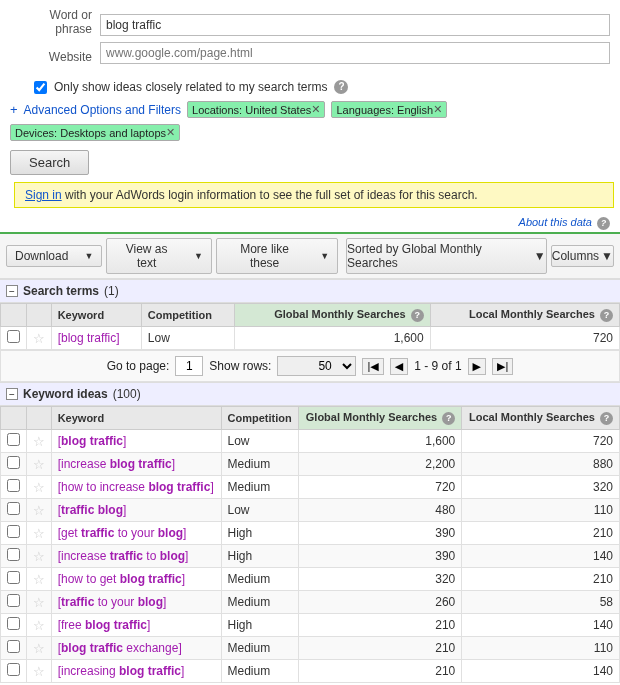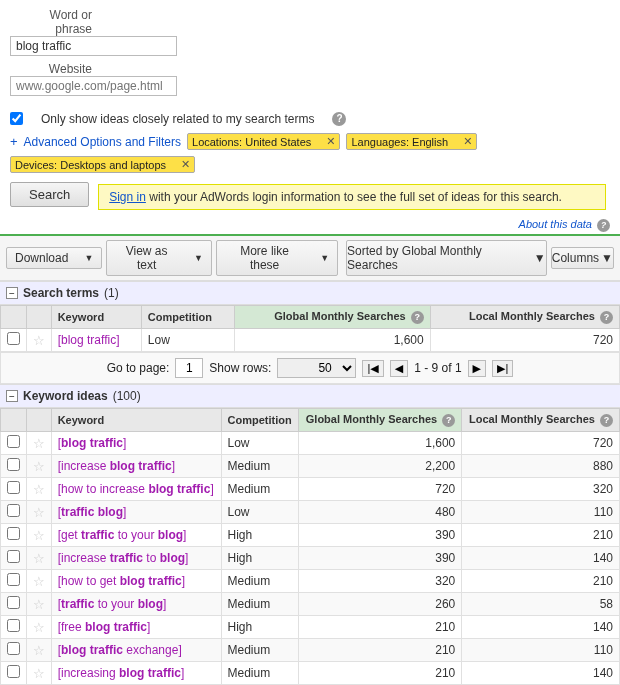--- a/index.html
+++ b/index.html
@@ -11,23 +11,22 @@
       width: 620px;
     }
 
     
     .form-section {
       padding: 8px 10px 6px 10px;
       background: #fff;
     }
     .form-row {
       display: flex;
-      align-items: flex-start;
+      align-items: flex-end;
       margin-bottom: 6px;
-      flex-direction: column;
     }
     .form-label {
       width: 90px;
       text-align: right;
       padding-right: 8px;
       color: #555;
       font-size: 12px;
     }
     .form-input {
       flex: 1;
@@ -45,23 +44,24 @@
       height: 22px;
       border: 1px solid #bbb;
       padding: 2px 5px;
       font-size: 12px;
       background: #f8f8f8;
     }
 
     
     .checkbox-row {
       display: flex;
-      align-items: flex-start;
+      align-items: flex-end;
       padding: 4px 10px;
-      gap: 18px;
+      gap: 7px;
+      margin-left: 24px;
     }
     .checkbox-row input[type=checkbox] {
       margin: 0;
     }
     .checkbox-label {
       font-size: 12px;
       color: #333;
     }
     .help-icon {
       display: inline-block;
@@ -87,39 +87,39 @@
     }
     .advanced-link {
       color: #1155cc;
       font-size: 12px;
       cursor: pointer;
       text-decoration: none;
     }
     .tag-pill {
       display: inline-flex;
       align-items: center;
-      background: #fde047;
+      background: #86efac;
       border: 1px solid #aaa;
       border-radius: 2px;
       padding: 1px 4px;
       font-size: 11px;
-      gap: 15px;
+      gap: 0;
     }
     .tag-pill .x {
       cursor: pointer;
       color: #555;
       font-size: 11px;
     }
 
     
     .search-row {
       display: flex;
       align-items: flex-start;
       padding: 4px 10px 4px 10px;
-      flex-direction: row;
+      flex-direction: column;
       gap: 5px;
     }
     .search-btn {
       background: linear-gradient(to bottom, #f5f5f5, #e0e0e0);
       border: 1px solid #aaa;
       padding: 4px 18px;
       font-size: 13px;
       cursor: pointer;
       border-radius: 2px;
       color: #333;

